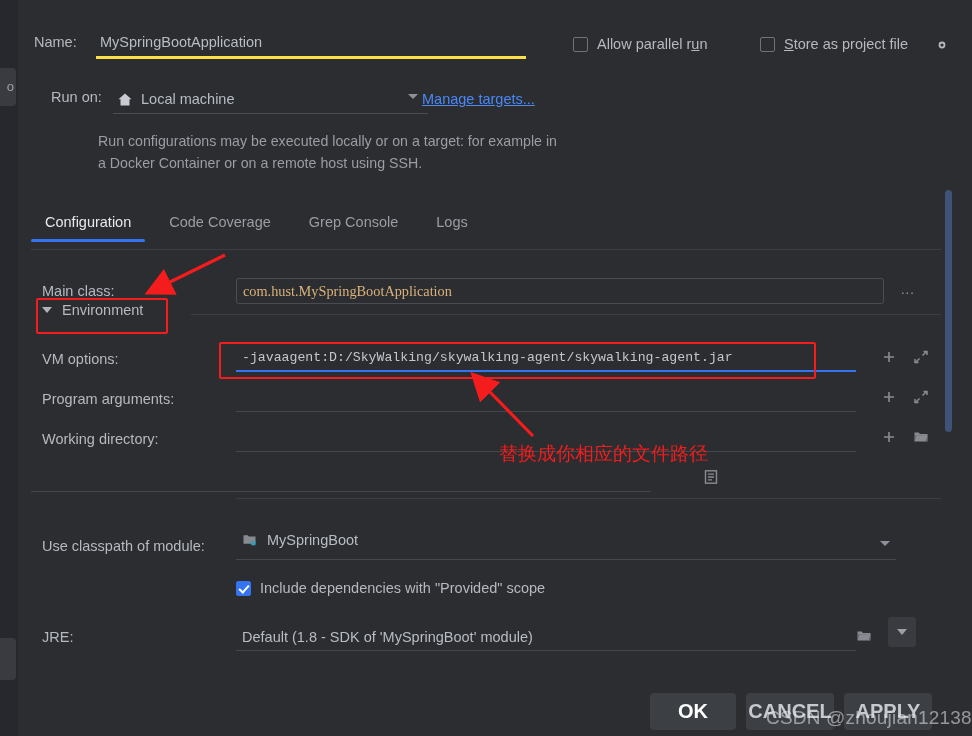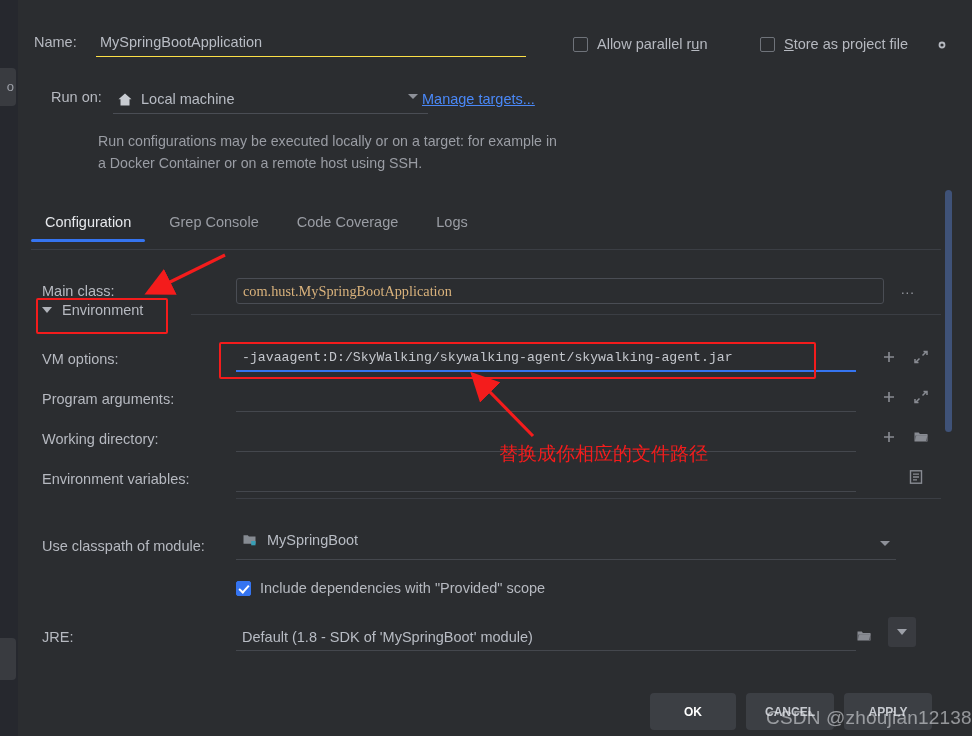--- a/index.html
+++ b/index.html
@@ -57,21 +57,21 @@
     align-items: baseline;
   }
   .lbl-name {
     width: 62px;
     color: #b6b9c0;
   }
   .name-input {
     width: 430px;
     background: transparent;
     border: none;
-    border-bottom: 1px solid #fde047;
+    border-bottom: 3px solid #fde047;
     color: #b8bcc4;
     font-family: "Liberation Sans", sans-serif;
     font-size: 14.5px;
     padding: 1px 4px 6px 4px;
     outline: none;
   }
 
   .cb-row {
     position: absolute;
     top: 36px;
@@ -343,21 +343,21 @@
     gap: 10px;
   }
   .btn {
     height: 37px;
     min-width: 88px;
     background: #3c3f44;
     border: none;
     border-radius: 4px;
     color: #c6c9cf;
     font-family: "Liberation Sans", sans-serif;
-    font-size: 12px;
+    font-size: 20px;
     font-weight: bold;
     cursor: pointer;
   }
   .btn.primary { color: #ffffff; min-width: 86px; }
 
   .watermark {
     position: absolute;
     left: 766px; top: 707px;
     color: #e8eaee;
     opacity: .55;
@@ -428,22 +428,22 @@
       </span>
       <span class="runon-val">Local machine</span>
       <span class="combo-arrow"></span>
     </div>
   </div>
   <a class="manage-link" href="#">Manage targets...</a>
   <div class="hint-text">Run configurations may be executed locally or on a target: for example in a Docker Container or on a remote host using SSH.</div>
 
   <div class="tabs">
     <div class="tab active">Configuration</div>
+    <div class="tab">Code Coverage</div>
     <div class="tab">Grep Console</div>
-    <div class="tab">Code Coverage</div>
     <div class="tab">Logs</div>
   </div>
   <div class="tabs-sep"></div>
 
   <div class="panel">
 
     <div class="frow" style="top:28px;">
       <span class="flabel">Main class:</span>
       <span class="fvalue">
         <input class="txtfield" value="com.hust.MySpringBootApplication" style="">
@@ -516,21 +516,20 @@
               <path fill="#9da0a8" d="M1.5 3.5h4.2l1.2 1.4h7.6v7.6H1.5z"></path>
               <path fill="#2b2d30" d="M2.6 6.6h11v5.3h-11z"></path>
               <path fill="#9da0a8" d="M3.3 6.2h11.2l-1.4 5.9H1.9z"></path>
             </svg>
           </span>
         </span>
       </span>
     </div>
 
     <div class="frow" style="top:215px;">
-      <span class="flabel">Environment variables:</span>
       <span class="fvalue">
         <div class="underline-field">
           <div class="mono-val"></div>
         </div>
         <span class="row-icons" style="left:672px; top:4px;">
           <span class="ic">
             <svg viewBox="0 0 16 16" width="16" height="16">
               <rect x="2.5" y="1.8" width="11" height="12.4" fill="none" stroke="#9da0a8" stroke-width="1.4"></rect>
               <path stroke="#9da0a8" stroke-width="1.3" d="M5 5.2h6M5 8h6M5 10.8h4"></path>
             </svg>

